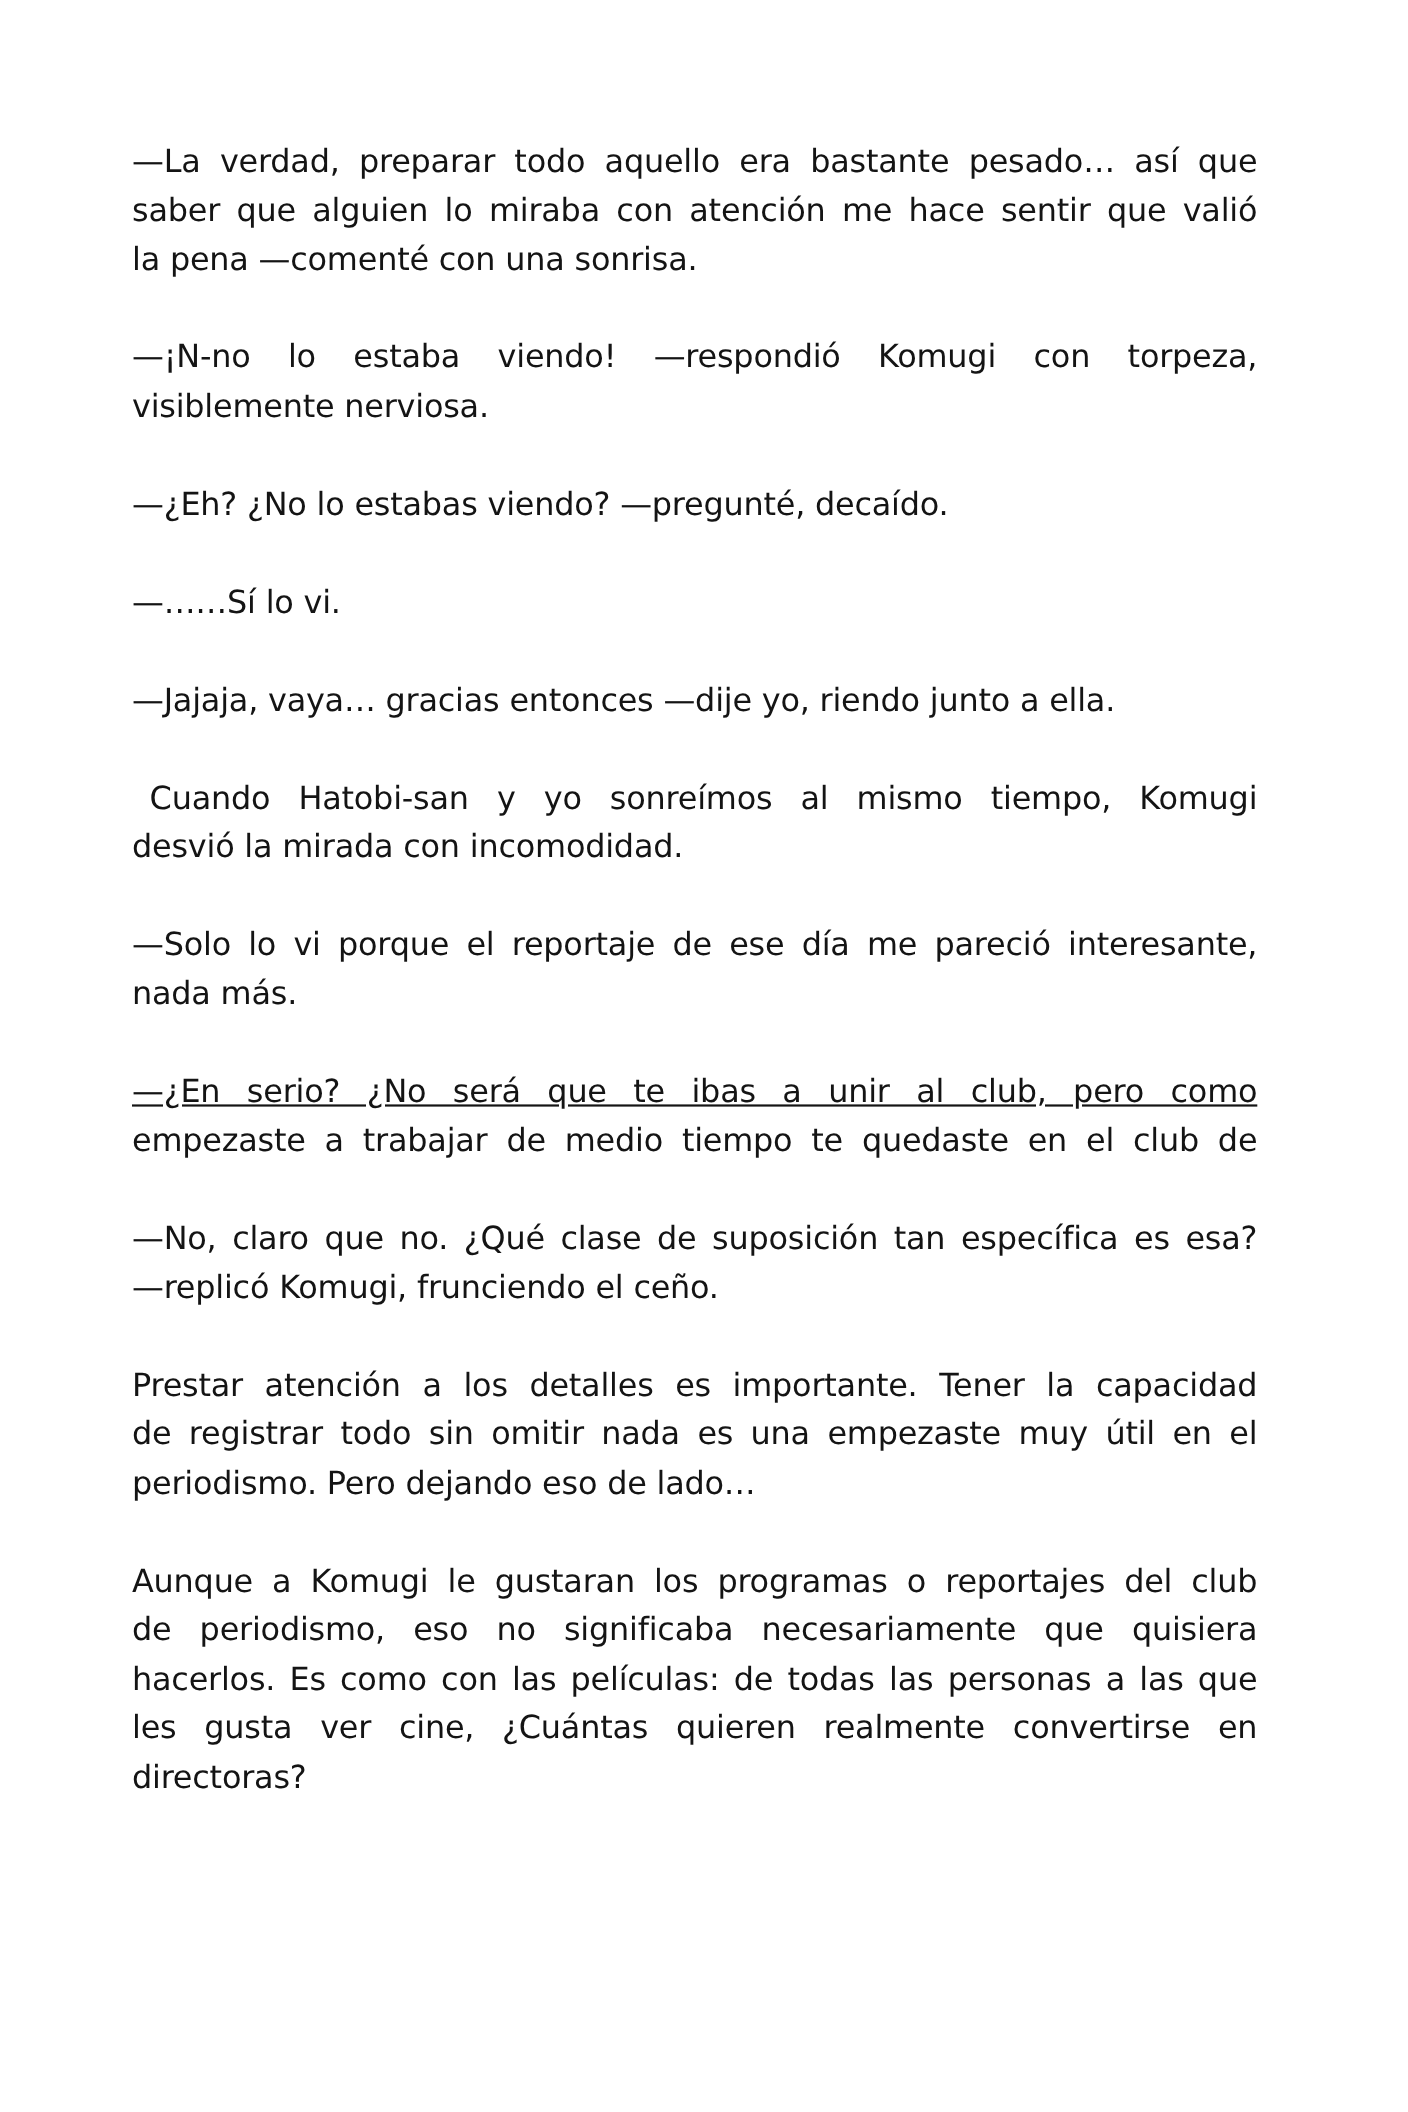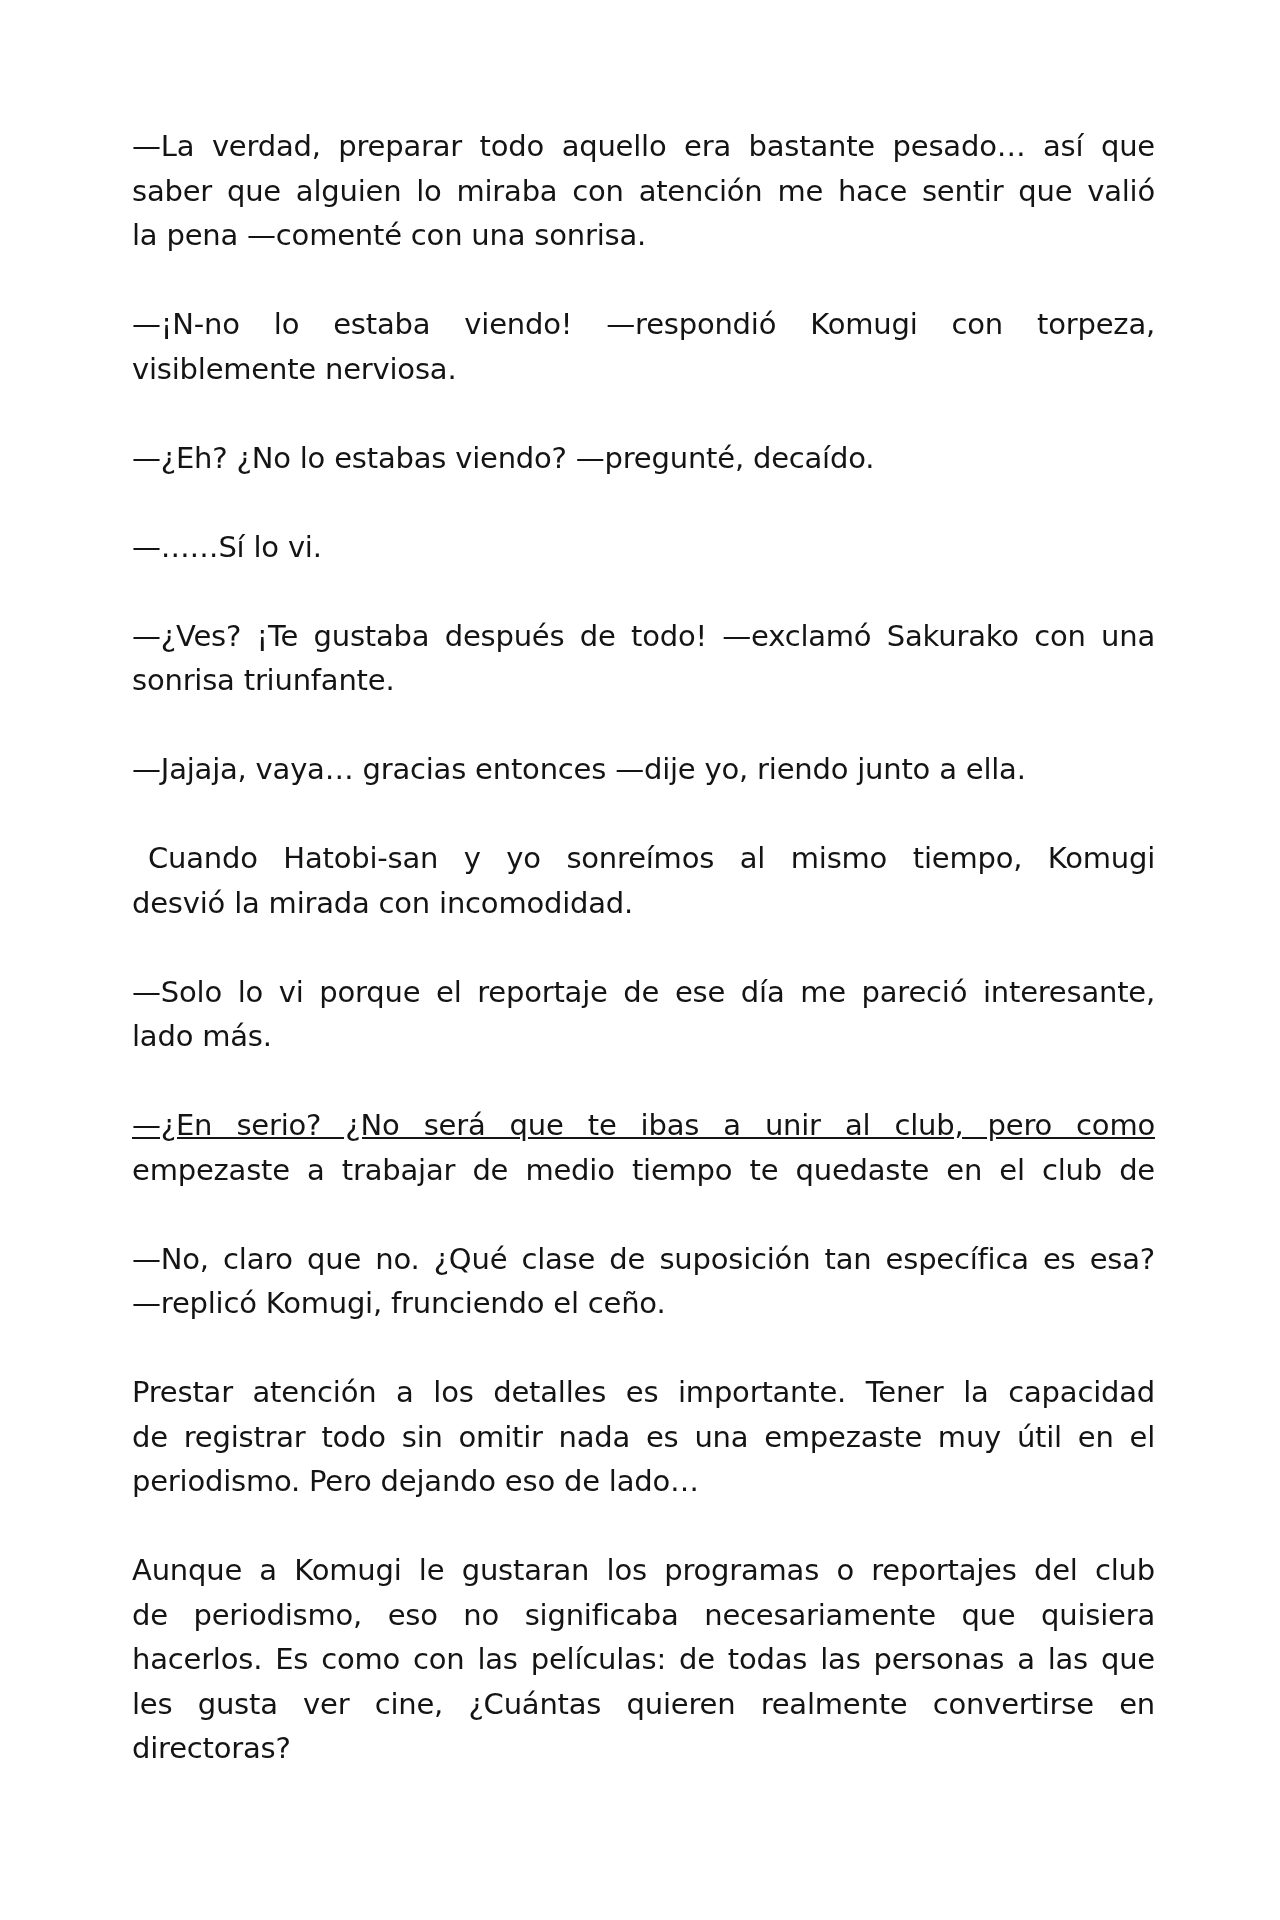--- a/index.html
+++ b/index.html
@@ -8,21 +8,21 @@
       background: #ffffff;
     }
     body {
       width: 1280px;
       height: 1920px;
       position: relative;
       overflow: hidden;
     }
     .page {
       position: absolute;
-      left: 132px;
+      left: 120px;
       top: 124px;
       width: 1023px;
       color: #141414;
       font-family: "DejaVu Sans", sans-serif;
       font-size: 29px;
       letter-spacing: -0.2px;
     }
     .para {
       margin: 0 0 44.5px 0;
     }
@@ -57,37 +57,33 @@
   </p>
 
   <p class="para">
     <span class="line last">—¿Eh? ¿No lo estabas viendo? —pregunté, decaído.</span>
   </p>
 
   <p class="para">
     <span class="line last">—……Sí lo vi.</span>
   </p>
 
-  <p class="para">
-    <span class="line" style="white-space: normal;">—¿Ves? ¡Te gustaba después de todo! —exclamó Sakurako con una</span>
-    <span class="line last">sonrisa triunfante.</span>
-  </p>
 
   <p class="para">
     <span class="line last">—Jajaja, vaya… gracias entonces —dije yo, riendo junto a ella.</span>
   </p>
 
   <p class="para">
     <span class="line" style="white-space: normal; margin-left: 16px;">Cuando Hatobi-san y yo sonreímos al mismo tiempo, Komugi</span>
     <span class="line last">desvió la mirada con incomodidad.</span>
   </p>
 
   <p class="para">
     <span class="line" style="white-space: normal;">—Solo lo vi porque el reportaje de ese día me pareció interesante,</span>
-    <span class="line last">lado más.</span>
+    <span class="line last">nada más.</span>
   </p>
 
   <p class="para">
     <span class="line" style="white-space: normal; text-decoration: underline;">—¿En serio? ¿No será que te ibas a unir al club, pero como</span>
     <span class="line" style="white-space: normal;">empezaste a trabajar de medio tiempo te quedaste en el club de</span>
   </p>
 
   <p class="para">
     <span class="line" style="white-space: normal;">—No, claro que no. ¿Qué clase de suposición tan específica es esa?</span>
     <span class="line last">—replicó Komugi, frunciendo el ceño.</span>

